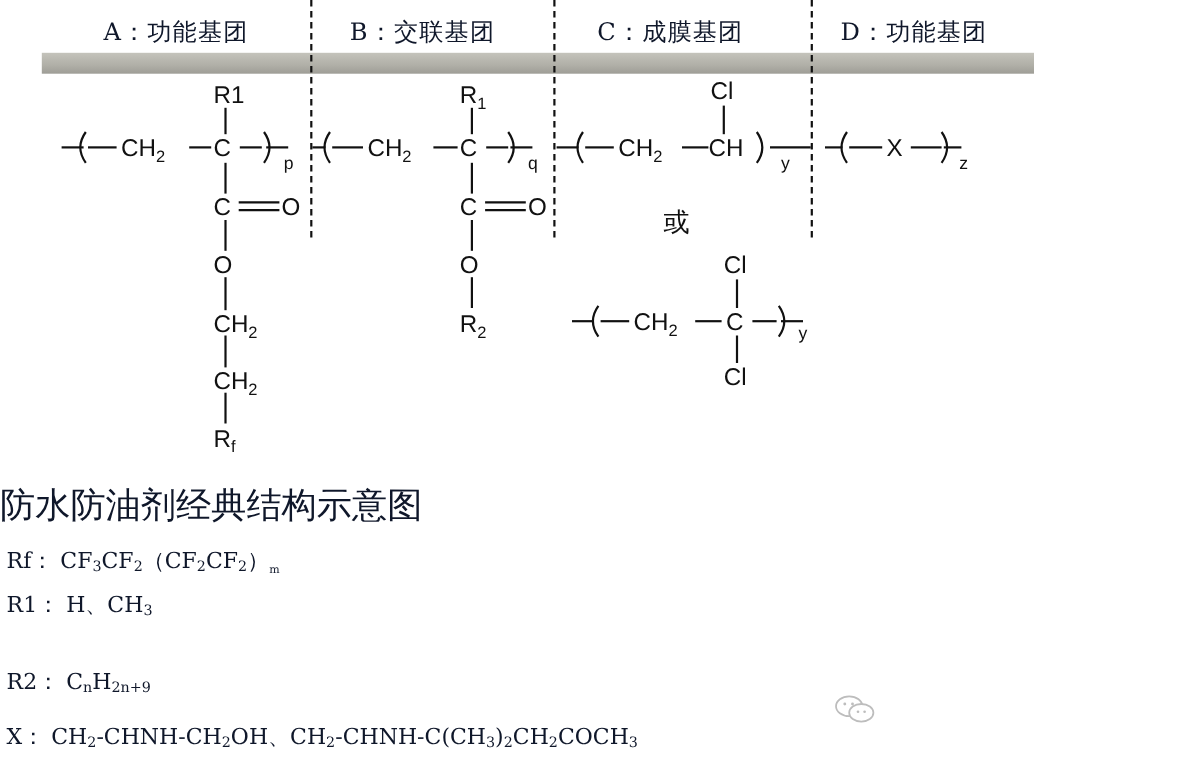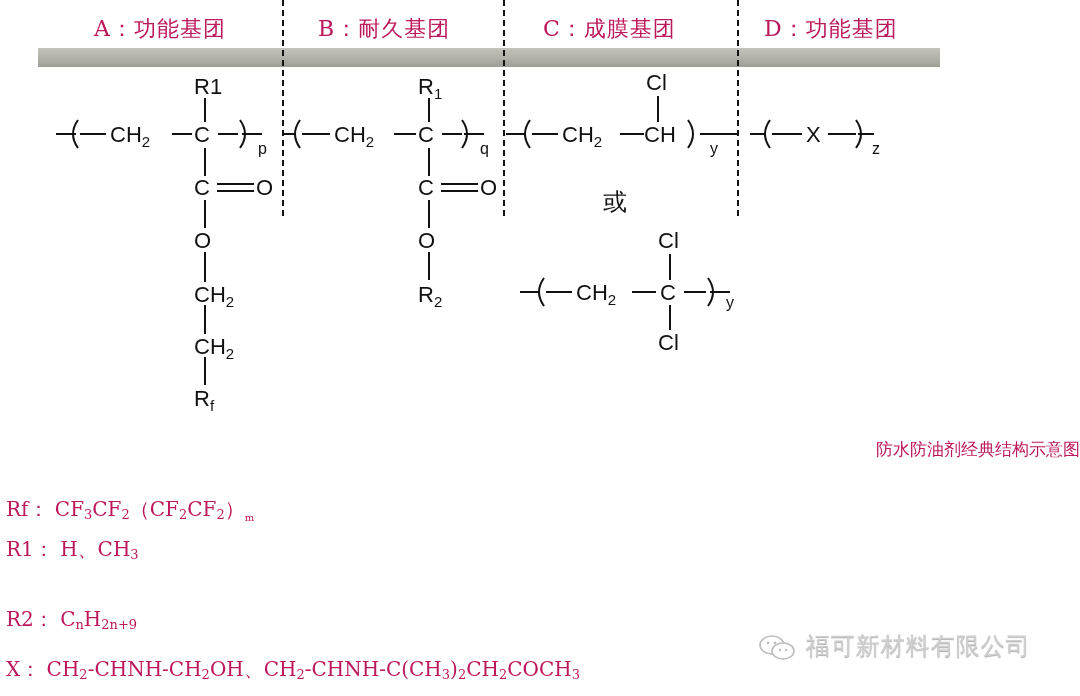--- a/index.html
+++ b/index.html
@@ -1,37 +1,37 @@
 <!DOCTYPE html>
 <html><head>
 <meta charset="utf-8">
 <style>
   html, body { margin:0; padding:0; background:#ffffff; }
   body { width:1080px; height:696px; position:relative; overflow:hidden; }
-  .serif { font-family: "DejaVu Serif", "Liberation Serif", serif; color:#be185d; }
+  .serif { font-family: "DejaVu Serif", "Liberation Serif", serif; color:#0f172a; }
   .sans { font-family: "Liberation Sans", "DejaVu Sans", sans-serif; color:#111; }
   .hdr { position:absolute; top:14px; font-size:22px; letter-spacing:1px; }
   .bar { position:absolute; left:38px; top:48px; width:902px; height:19px;
          background:linear-gradient(#c4c3bb,#b0afa7 60%,#9e9d96); }
   .divider { position:absolute; top:0; width:0; height:216px;
              border-left:2px dashed #111; }
   svg text { font-family: "Liberation Sans", "DejaVu Sans", sans-serif; fill:#111; }
-  .caption { position:absolute; top:438px; left:0; width:1080px; text-align:right; font-size:17px; }
+  .caption { position:absolute; top:438px; left:0; width:1080px; text-align:left; font-size:32px; }
   .def { position:absolute; left:6px; font-size:20px; white-space:nowrap; }
   .def sub { font-size:13px; vertical-align:-3px; }
   .def .tiny { font-size:10px; vertical-align:-5px; }
   .wm { position:absolute; left:758px; top:630px; font-size:24px; color:#cfcfcf;
         text-shadow:0 1px 1px #aaa; letter-spacing:1px; }
   .wm-icon { display:inline-block; width:40px; height:28px; vertical-align:middle; }
 </style>
 </head>
 <body>
 
 <div class="hdr serif" style="left:94px">A：功能基团</div>
-<div class="hdr serif" style="left:318px">B：耐久基团</div>
+<div class="hdr serif" style="left:318px">B：交联基团</div>
 <div class="hdr serif" style="left:543px">C：成膜基团</div>
 <div class="hdr serif" style="left:764px">D：功能基团</div>
 
 <div class="bar"></div>
 
 <div class="divider" style="left:282px"></div>
 <div class="divider" style="left:503px"></div>
 <div class="divider" style="left:737px"></div>
 
 <svg width="1080" height="430" style="position:absolute;left:0;top:0">
@@ -153,14 +153,13 @@
 
 <div class="wm sans">
   <svg class="wm-icon" viewBox="0 0 40 28">
     <ellipse cx="14" cy="11" rx="12" ry="9" fill="none" stroke="#bdbdbd" stroke-width="1.6"></ellipse>
     <ellipse cx="25" cy="17" rx="11" ry="8" fill="#fff" stroke="#bdbdbd" stroke-width="1.6"></ellipse>
     <circle cx="10" cy="9" r="1.3" fill="#bdbdbd"></circle>
       <circle cx="17" cy="9" r="1.3" fill="#bdbdbd"></circle>
     <circle cx="22" cy="16" r="1.2" fill="#bdbdbd"></circle>
       <circle cx="28" cy="16" r="1.2" fill="#bdbdbd"></circle>
   </svg>
-  <span>福可新材料有限公司</span>
 </div>
 
 </body></html>

